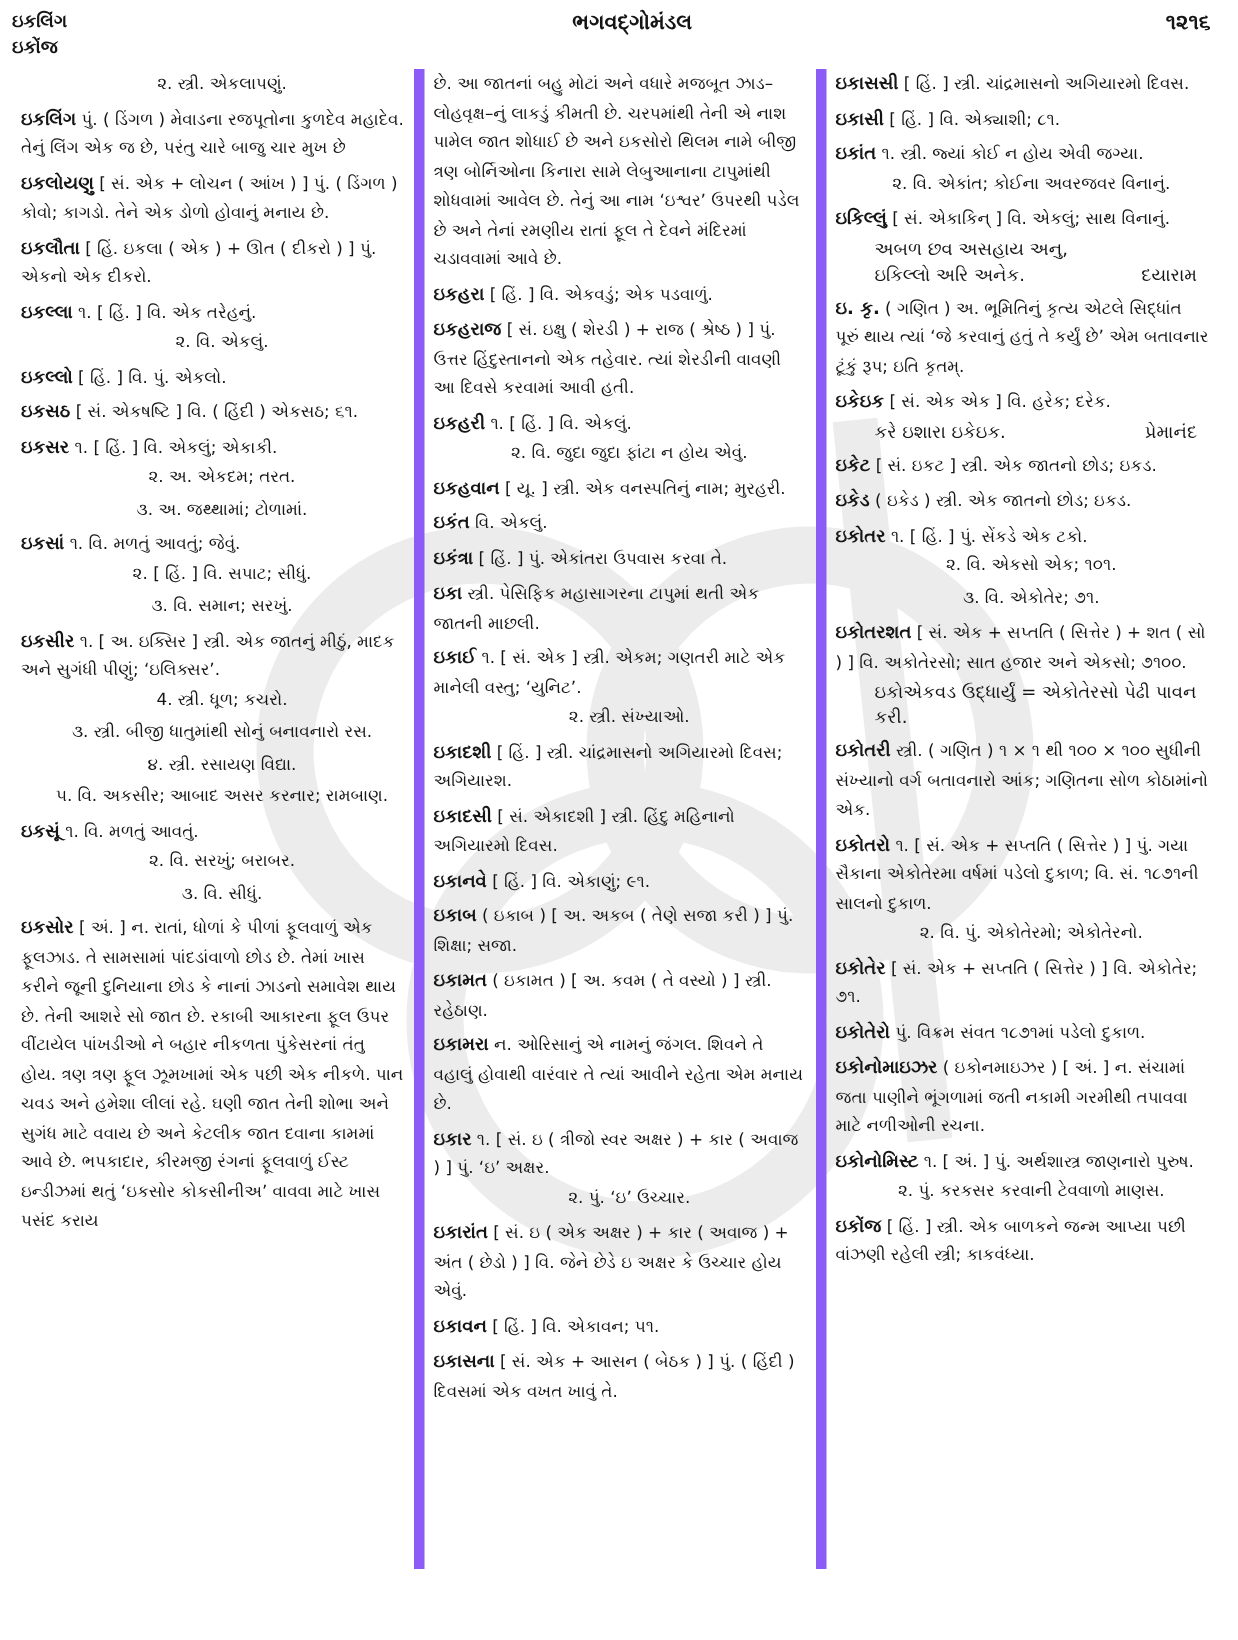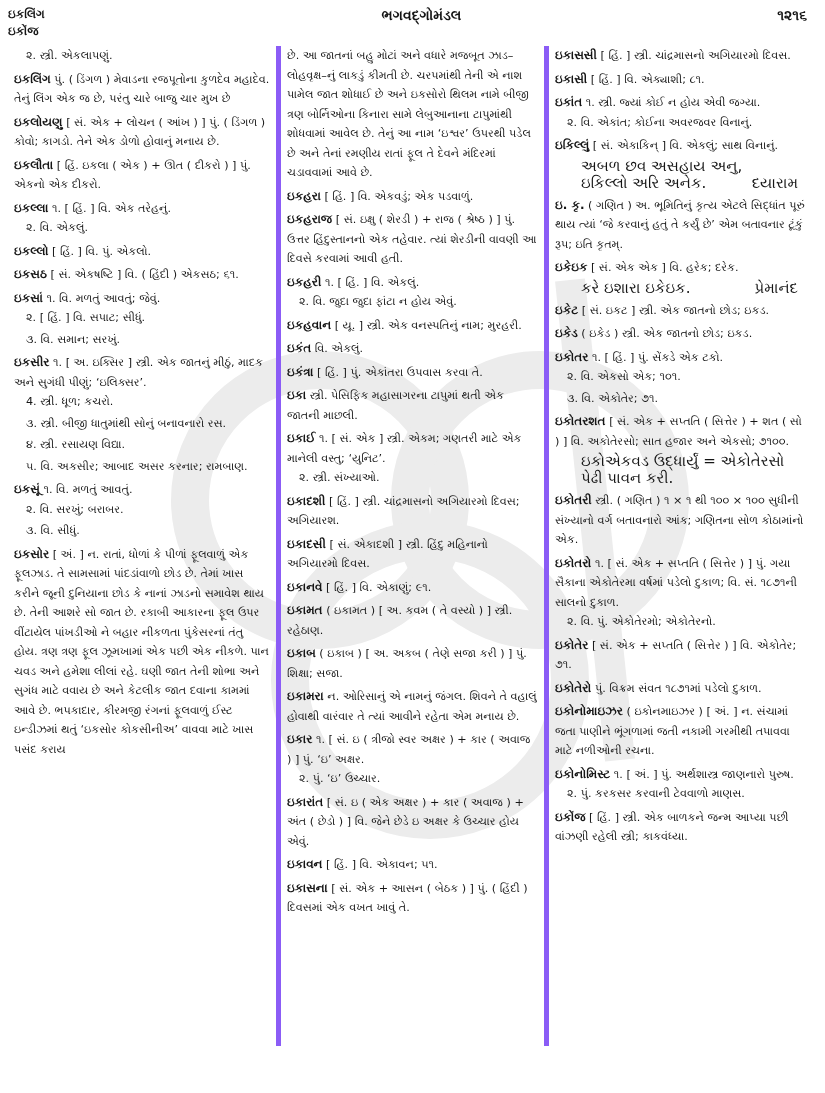--- a/index.html
+++ b/index.html
@@ -21,27 +21,27 @@
   .title { position: absolute; left: 0; right: 0; top: 7px; text-align: center; font-size: 14px; font-weight: bold; padding-left: 18px; }
   .pageno { position: absolute; right: 18px; top: 7px; font-size: 14px; font-weight: bold; }
   .columns {
     position: absolute; left: 8px; top: 46px; width: 810px; height: 1000px;
     display: flex; z-index: 1;
   }
   .col {
     width: 268px; padding: 0 6px; box-sizing: border-box;
     font-size: 11.2px; line-height: 19.5px;
   }
-  .col + .col { border-left: 5px solid #8b5cf6; }
+  .col + .col { border-left: 7px solid #8b5cf6; }
   .entry { margin: 0 0 4px 0; }
   .hw { font-weight: bold; font-size: 12px; }
   .body-text { }
-  .sub { padding-left: 12px; margin: 0 0 2px 0; }
+  .sub { padding-left: 12px; margin: 0 0 2px 0; text-align: center; }
   .cont { text-indent: 0; padding-left: 12px; }
-  .quote { padding-left: 26px; font-size: 15px; line-height: 17px; }
+  .quote { padding-left: 26px; font-size: 12px; line-height: 17px; }
   .quote .author { float: right; padding-right: 8px; }
   .quote-block { margin: 2px 0 4px 0; }
 </style>
 </head>
 <body>
 
 <svg class="watermark" viewBox="0 0 560 640">
   <g fill="none" stroke="#ececec" stroke-width="38">
     <circle cx="170" cy="260" r="130"></circle>
     <circle cx="390" cy="260" r="130"></circle>
@@ -77,20 +77,25 @@
         <div><span class="hw">ઇકલ્લા</span> <span class="body-text">૧. [ હિં. ] વિ. એક તરેહનું.</span></div>
         <div class="sub">૨. વિ. એકલું.</div>
       </div>
       <div class="entry">
         <div><span class="hw">ઇકલ્લો</span> <span class="body-text">[ હિં. ] વિ. પું. એકલો.</span></div>
       </div>
       <div class="entry">
         <div><span class="hw">ઇકસઠ</span> <span class="body-text">[ સં. એકષષ્ટિ ] વિ. ( હિંદી ) એકસઠ; ૬૧.</span></div>
       </div>
       <div class="entry">
+        <div><span class="hw">ઇકસર</span> <span class="body-text">૧. [ હિં. ] વિ. એકલું; એકાકી.</span></div>
+        <div class="sub">૨. અ. એકદમ; તરત.</div>
+        <div class="sub">૩. અ. જથ્થામાં; ટોળામાં.</div>
+      </div>
+      <div class="entry">
         <div><span class="hw">ઇકસાં</span> <span class="body-text">૧. વિ. મળતું આવતું; જેવું.</span></div>
         <div class="sub">૨. [ હિં. ] વિ. સપાટ; સીધું.</div>
         <div class="sub">૩. વિ. સમાન; સરખું.</div>
       </div>
       <div class="entry">
         <div><span class="hw">ઇકસીર</span> <span class="body-text">૧. [ અ. ઇક્સિર ] સ્ત્રી. એક જાતનું મીઠું, માદક અને સુગંધી પીણું; ‘ઇલિક્સર’.</span></div>
         <div class="sub">4. સ્ત્રી. ધૂળ; કચરો.</div>
         <div class="sub">૩. સ્ત્રી. બીજી ધાતુમાંથી સોનું બનાવનારો રસ.</div>
         <div class="sub">૪. સ્ત્રી. રસાયણ વિદ્યા.</div>
         <div class="sub">૫. વિ. અકસીર; આબાદ અસર કરનાર; રામબાણ.</div>
@@ -137,24 +142,24 @@
       <div class="entry">
         <div><span class="hw">ઇકાદશી</span> <span class="body-text">[ હિં. ] સ્ત્રી. ચાંદ્રમાસનો અગિયારમો દિવસ; અગિયારશ.</span></div>
       </div>
       <div class="entry">
         <div><span class="hw">ઇકાદસી</span> <span class="body-text">[ સં. એકાદશી ] સ્ત્રી. હિંદુ મહિનાનો અગિયારમો દિવસ.</span></div>
       </div>
       <div class="entry">
         <div><span class="hw">ઇકાનવે</span> <span class="body-text">[ હિં. ] વિ. એકાણું; ૯૧.</span></div>
       </div>
       <div class="entry">
+        <div><span class="hw">ઇકાબ</span> <span class="body-text">( ઇકાબ ) [ અ. અકબ ( તેણે સજા કરી ) ] પું. શિક્ષા; સજા.</span></div>
+      </div>
+      <div class="entry">
         <div><span class="hw">ઇકામત</span> <span class="body-text">( ઇકામત ) [ અ. કવમ ( તે વસ્યો ) ] સ્ત્રી. રહેઠાણ.</span></div>
-      </div>
-      <div class="entry">
-        <div><span class="hw">ઇકાબ</span> <span class="body-text">( ઇકાબ ) [ અ. અકબ ( તેણે સજા કરી ) ] પું. શિક્ષા; સજા.</span></div>
       </div>
       <div class="entry">
         <div><span class="hw">ઇકામરા</span> <span class="body-text">ન. ઓરિસાનું એ નામનું જંગલ. શિવને તે વહાલું હોવાથી વારંવાર તે ત્યાં આવીને રહેતા એમ મનાય છે.</span></div>
       </div>
       <div class="entry">
         <div><span class="hw">ઇકાર</span> <span class="body-text">૧. [ સં. ઇ ( ત્રીજો સ્વર અક્ષર ) + કાર ( અવાજ ) ] પું. ‘ઇ’ અક્ષર.</span></div>
         <div class="sub">૨. પું. ‘ઇ’ ઉચ્ચાર.</div>
       </div>
       <div class="entry">
         <div><span class="hw">ઇકારાંત</span> <span class="body-text">[ સં. ઇ ( એક અક્ષર ) + કાર ( અવાજ ) + અંત ( છેડો ) ] વિ. જેને છેડે ઇ અક્ષર કે ઉચ્ચાર હોય એવું.</span></div>

